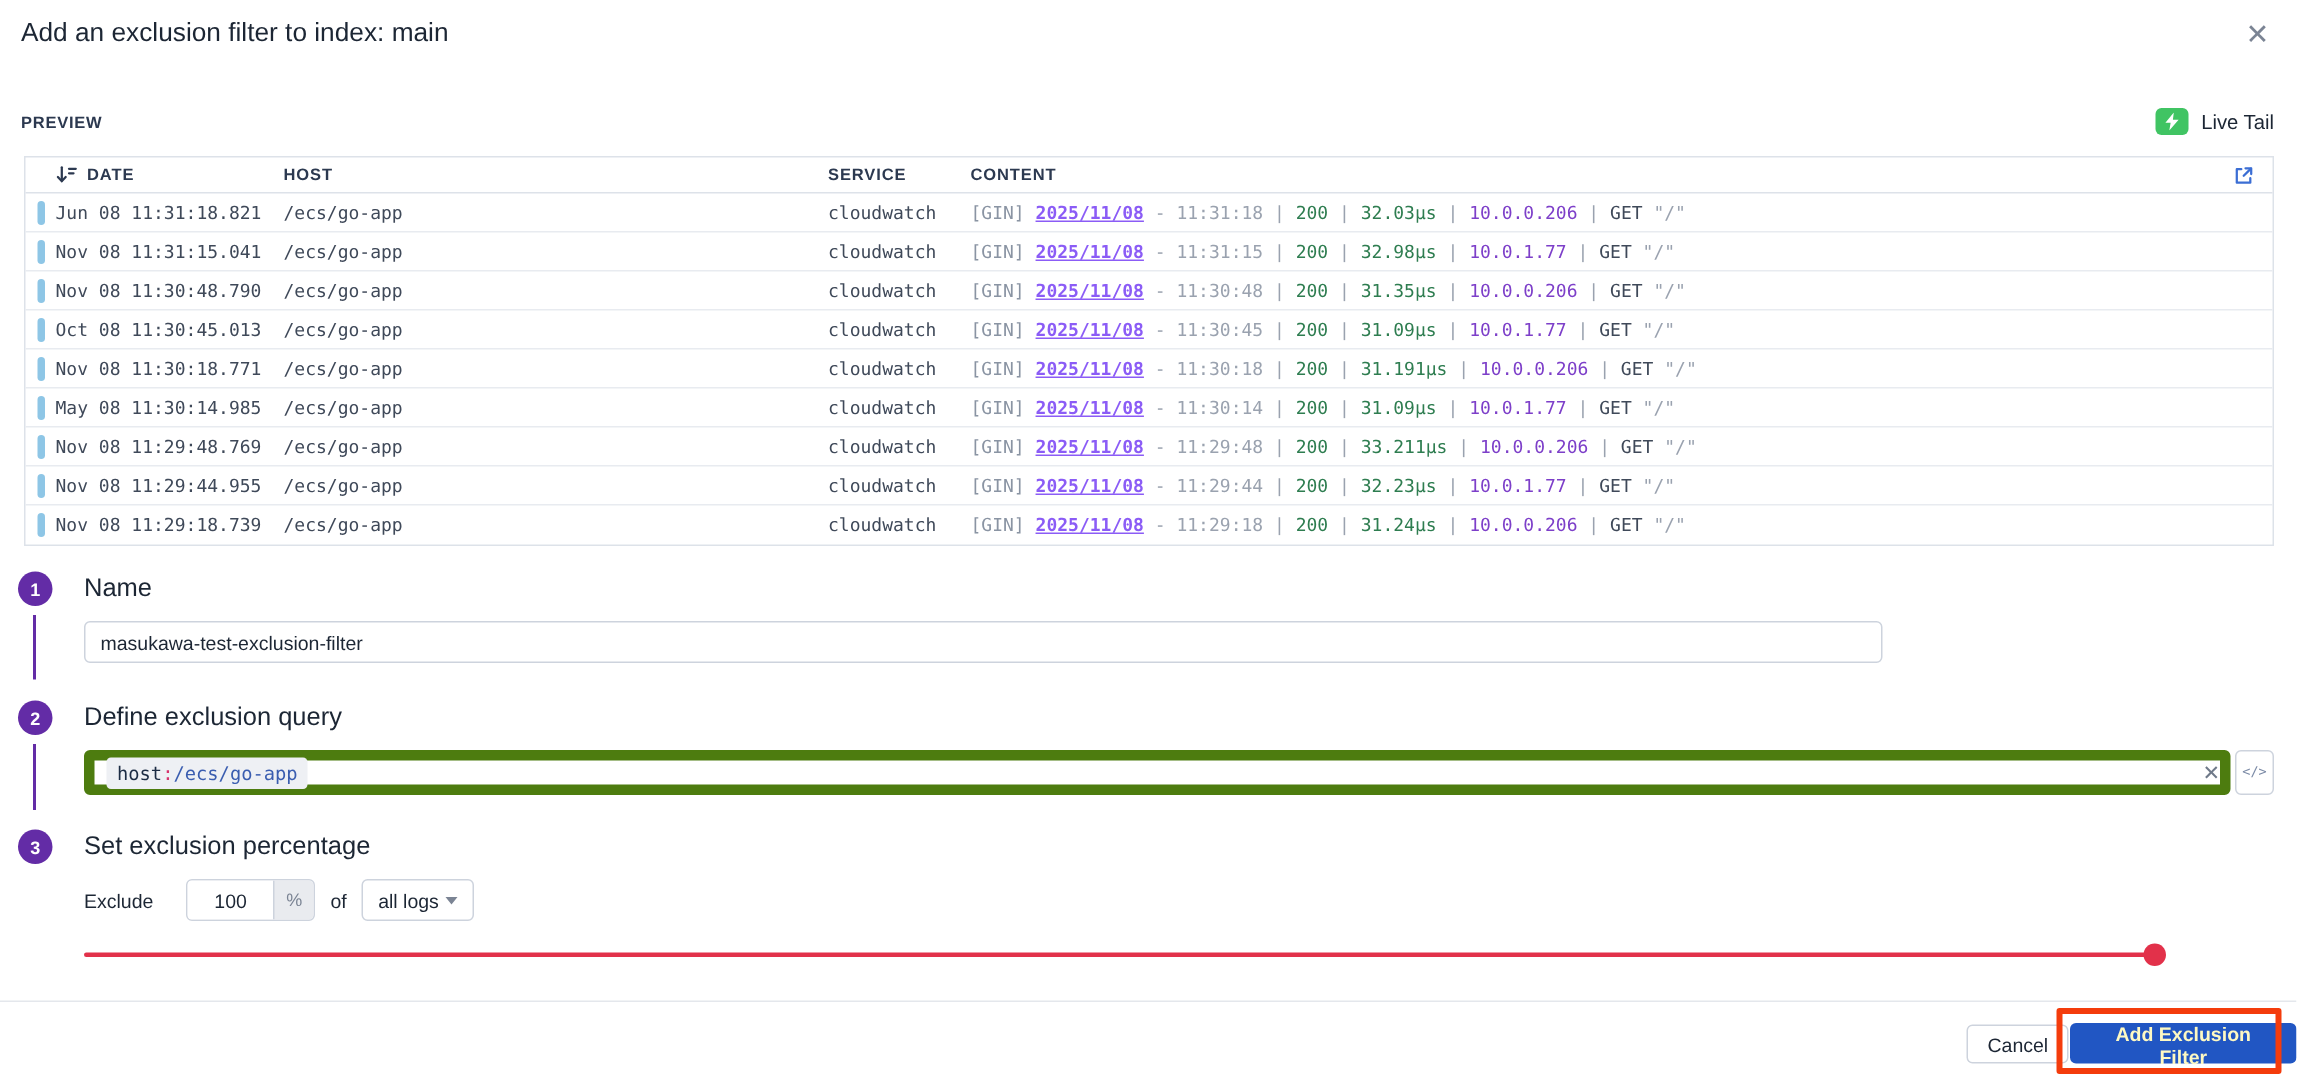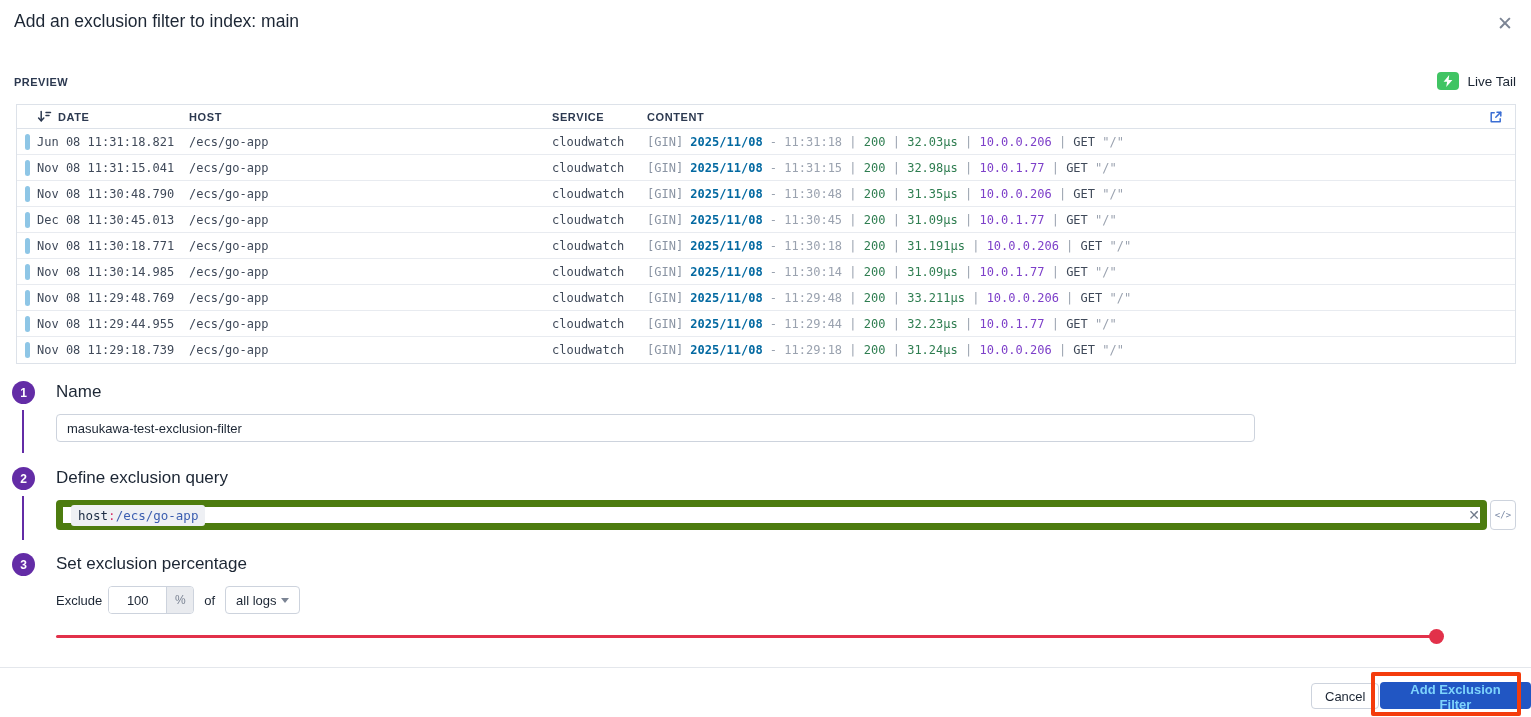--- a/index.html
+++ b/index.html
@@ -27,56 +27,56 @@
   .trow { display:flex; align-items:center; height:26px; border-bottom:1px solid #e8ebf0; font-family:"DejaVu Sans Mono","Liberation Mono",monospace; font-size:12px; color:#3f4959; cursor:pointer; }
   .trow:last-child { border-bottom:none; }
   .rbar-cell { width:20px; display:flex; justify-content:center; }
   .rbar { width:5px; height:16px; border-radius:3px; background:#8ec6e6; }
   .rc-date { width:152px; color:#3f4959; }
   .rc-host { width:363px; color:#3f4959; }
   .rc-service { width:95px; color:#3f4959; }
   .rc-content { flex:1; white-space:nowrap; overflow:hidden; }
 
   .seg-g { color:#8a94a3; }
-  .seg-b { color:#0369a1; font-weight:700; }
+  .seg-b { color:#8b5cf6; font-weight:700;text-decoration:underline; }
   .seg-lg { color:#9aa2af; }
   .seg-gr { color:#2e7d50; }
   .seg-pu { color:#7d3fc9; }
   .seg-dk { color:#3f4959; }
 
   .step-circle { position:absolute; width:23px; height:23px; border-radius:50%; background:#632ca6; color:#fff; font-size:12px; font-weight:700; display:flex; align-items:center; justify-content:center; }
   .step-title { position:absolute; font-size:17px; color:#1c2634; }
   .step-line { position:absolute; width:2px; background:#632ca6; }
 
   .name-input { position:absolute; left:56px; top:414px; width:1199px; height:28px; border:1px solid #cdd3dd; border-radius:4px; padding:0 10px; font-size:13px; color:#1c2634; font-family:"Liberation Sans",sans-serif; outline:none; }
 
   .query-bar { position:absolute; left:56px; top:500px; width:1431px; height:30px; border:7px solid #4d7c0f; border-radius:4px; display:flex; align-items:center; padding:0 0 0 8px; }
   .query-token { background:#eef0f4; border-radius:3px; padding:3px 7px; font-family:"DejaVu Sans Mono","Liberation Mono",monospace; font-size:12.5px; }
   .qt-field { color:#1c2c44; }
   .qt-colon { color:#d6336c; }
   .qt-value { color:#3a5db0; }
   .query-clear { margin-left:auto; font-size:14px; color:#6f7989; cursor:pointer; line-height:1; }
   .code-btn { position:absolute; left:1490px; top:500px; width:26px; height:30px; border:1px solid #cdd3dd; border-radius:4px; background:#fff; display:flex; align-items:center; justify-content:center; font-family:"DejaVu Sans Mono",monospace; font-size:9px; color:#7b8aa6; cursor:pointer; }
 
   .pct-row { position:absolute; left:56px; top:586px; height:28px; display:flex; align-items:center; }
-  .exclude-label { font-size:13px; color:#1c2634; margin-right:6px; }
+  .exclude-label { font-size:13px; color:#1c2634; margin-right:22px; }
   .pct-group { display:flex; height:28px; border:1px solid #cdd3dd; border-radius:4px; overflow:hidden; }
   .pct-input { width:57px; height:26px; border:none; outline:none; text-align:center; font-size:13px; color:#1c2634; font-family:"Liberation Sans",sans-serif; }
   .pct-suffix { width:27px; background:#e9ebef; border-left:1px solid #cdd3dd; display:flex; align-items:center; justify-content:center; font-size:12px; color:#7b8494; }
   .of-label { font-size:13px; color:#1c2634; margin:0 10px; }
   .scope-select { height:28px; border:1px solid #cdd3dd; border-radius:4px; display:flex; align-items:center; padding:0 10px; gap:4px; font-size:13px; color:#1c2634; cursor:pointer; background:#fff; }
   .caret { width:0; height:0; border-left:4.5px solid transparent; border-right:4.5px solid transparent; border-top:5px solid #7b8494; }
 
   .slider { position:absolute; left:56px; top:628px; width:1388px; height:16px; cursor:pointer; }
   .slider-track { position:absolute; left:0; right:7px; top:6.5px; height:3px; background:#e2314a; border-radius:2px; }
   .slider-handle { position:absolute; right:0; top:0.5px; width:15px; height:15px; border-radius:50%; background:#e2314a; }
 
   .footer-divider { position:absolute; left:0; top:667px; width:1531px; height:1px; background:#e4e7ec; }
   .cancel-btn { position:absolute; left:1311px; top:683px; height:26px; padding:0 13px; background:#fff; border:1px solid #cdd3dd; border-radius:4px; font-size:13px; color:#1c2634; cursor:pointer; font-family:"Liberation Sans",sans-serif; }
-  .submit-btn { position:absolute; left:1380px; top:682px; height:27px; padding:0 13px; background:#2156c3; border:none; border-radius:4px; font-size:13px; font-weight:700; color:#7dd3fc; cursor:pointer; font-family:"Liberation Sans",sans-serif; }
+  .submit-btn { position:absolute; left:1380px; top:682px; height:27px; padding:0 13px; background:#2156c3; border:none; border-radius:4px; font-size:13px; font-weight:700; color:#fef9c3; cursor:pointer; font-family:"Liberation Sans",sans-serif; }
   .highlight-box { position:absolute; left:1371px; top:672px; width:150px; height:44px; border:4px solid #f43c0c; border-radius:2px; pointer-events:none; }
 </style>
 </head>
 <body>
 
 <div class="modal">
 
   <div class="modal-title">Add an exclusion filter to index: main</div>
   <div class="close-btn">✕</div>
 
@@ -143,41 +143,41 @@
       <span class="rc-date">Nov 08 11:30:48.790</span>
       <span class="rc-host">/ecs/go-app</span>
       <span class="rc-service">cloudwatch</span>
       <span class="rc-content"><span class="seg-g">[GIN] </span><span class="seg-b">2025/11/08</span><span class="seg-lg"> - </span><span class="seg-lg">11:30:48</span><span class="seg-lg"> | </span><span class="seg-gr">200</span><span class="seg-lg"> | </span><span class="seg-gr">31.35µs</span><span class="seg-lg"> | </span><span class="seg-pu">10.0.0.206</span><span class="seg-lg"> | </span><span class="seg-dk">GET</span><span class="seg-lg"> "/"</span></span>
     </div>
 
     <div class="trow">
       <span class="rbar-cell">
             <span class="rbar" style="background: rgb(142, 198, 230);"></span>
           </span>
-      <span class="rc-date">Dec 08 11:30:45.013</span>
+      <span class="rc-date">Oct 08 11:30:45.013</span>
       <span class="rc-host">/ecs/go-app</span>
       <span class="rc-service">cloudwatch</span>
       <span class="rc-content"><span class="seg-g">[GIN] </span><span class="seg-b">2025/11/08</span><span class="seg-lg"> - </span><span class="seg-lg">11:30:45</span><span class="seg-lg"> | </span><span class="seg-gr">200</span><span class="seg-lg"> | </span><span class="seg-gr">31.09µs</span><span class="seg-lg"> | </span><span class="seg-pu">10.0.1.77</span><span class="seg-lg"> | </span><span class="seg-dk">GET</span><span class="seg-lg"> "/"</span></span>
     </div>
 
     <div class="trow">
       <span class="rbar-cell">
             <span class="rbar" style="background: rgb(142, 198, 230);"></span>
           </span>
       <span class="rc-date">Nov 08 11:30:18.771</span>
       <span class="rc-host">/ecs/go-app</span>
       <span class="rc-service">cloudwatch</span>
       <span class="rc-content"><span class="seg-g">[GIN] </span><span class="seg-b">2025/11/08</span><span class="seg-lg"> - </span><span class="seg-lg">11:30:18</span><span class="seg-lg"> | </span><span class="seg-gr">200</span><span class="seg-lg"> | </span><span class="seg-gr">31.191µs</span><span class="seg-lg"> | </span><span class="seg-pu">10.0.0.206</span><span class="seg-lg"> | </span><span class="seg-dk">GET</span><span class="seg-lg"> "/"</span></span>
     </div>
 
     <div class="trow">
       <span class="rbar-cell">
             <span class="rbar" style="background: rgb(142, 198, 230);"></span>
           </span>
-      <span class="rc-date">Nov 08 11:30:14.985</span>
+      <span class="rc-date">May 08 11:30:14.985</span>
       <span class="rc-host">/ecs/go-app</span>
       <span class="rc-service">cloudwatch</span>
       <span class="rc-content"><span class="seg-g">[GIN] </span><span class="seg-b">2025/11/08</span><span class="seg-lg"> - </span><span class="seg-lg">11:30:14</span><span class="seg-lg"> | </span><span class="seg-gr">200</span><span class="seg-lg"> | </span><span class="seg-gr">31.09µs</span><span class="seg-lg"> | </span><span class="seg-pu">10.0.1.77</span><span class="seg-lg"> | </span><span class="seg-dk">GET</span><span class="seg-lg"> "/"</span></span>
     </div>
 
     <div class="trow">
       <span class="rbar-cell">
             <span class="rbar" style="background: rgb(142, 198, 230);"></span>
           </span>
       <span class="rc-date">Nov 08 11:29:48.769</span>

